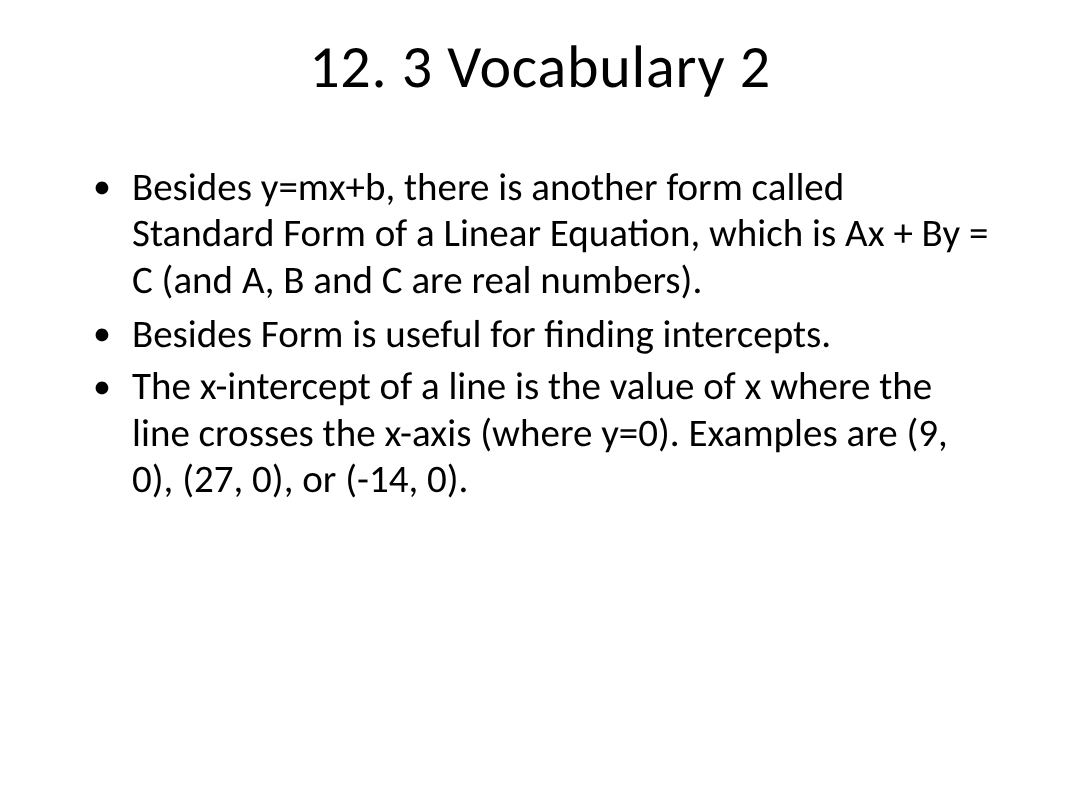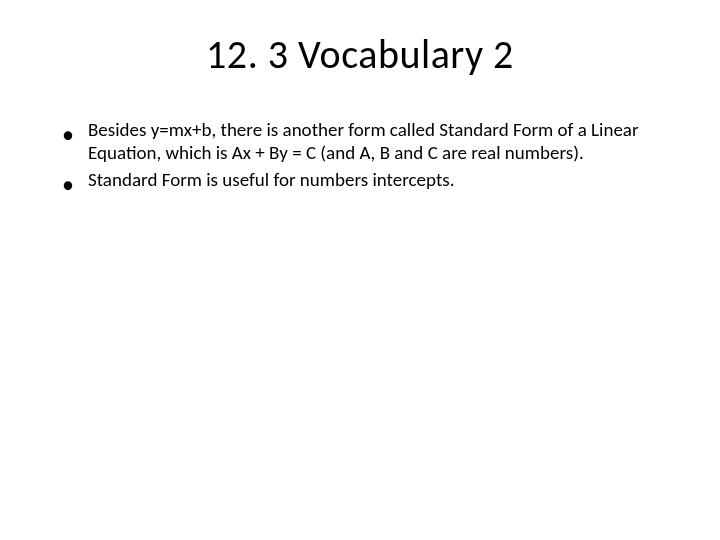--- a/index.html
+++ b/index.html
@@ -8,52 +8,53 @@
     width: 720px;
     height: 540px;
     background: #ffffff;
     font-family: Calibri, "Segoe UI", Arial, sans-serif;
     color: #000000;
   }
   .slide {
     width: 720px;
     height: 540px;
     box-sizing: border-box;
-    padding: 20px 50px 40px 50px;
+    padding: 10px 50px 40px 50px;
   }
   .title {
     text-align: center;
     font-size: 40px;
     font-weight: 400;
     margin: 10px 0 40px 0;
     letter-spacing: 0.5px;
   }
   ul.bullets {
     list-style: none;
     margin: 0;
     padding: 0 10px;
   }
   ul.bullets li {
     position: relative;
-    font-size: 19px;
+    font-size: 26px;
     line-height: 1.2;
     padding-left: 28px;
     margin-bottom: 4px;
   }
   ul.bullets li::before {
     content: "•";
     position: absolute;
     left: 2px;
     top: 0;
     font-size: 24px;
     line-height: 1.3;
   }
 </style>
 </head>
 <body>
 
 <div class="slide">
   <h1 class="title">12. 3 Vocabulary 2</h1>
   <ul class="bullets">
     <li>Besides y=mx+b, there is another form called Standard Form of a Linear Equation, which is Ax + By = C (and A, B and C are real numbers).</li>
-    <li>Standard Form is useful for numbers intercepts.</li>
+    <li>Besides Form is useful for finding intercepts.</li>
+    <li>The x-intercept of a line is the value of x where the line crosses the x-axis (where y=0). Examples are (9, 0), (27, 0), or (-14, 0).</li>
   </ul>
 </div>
 
 </body></html>

